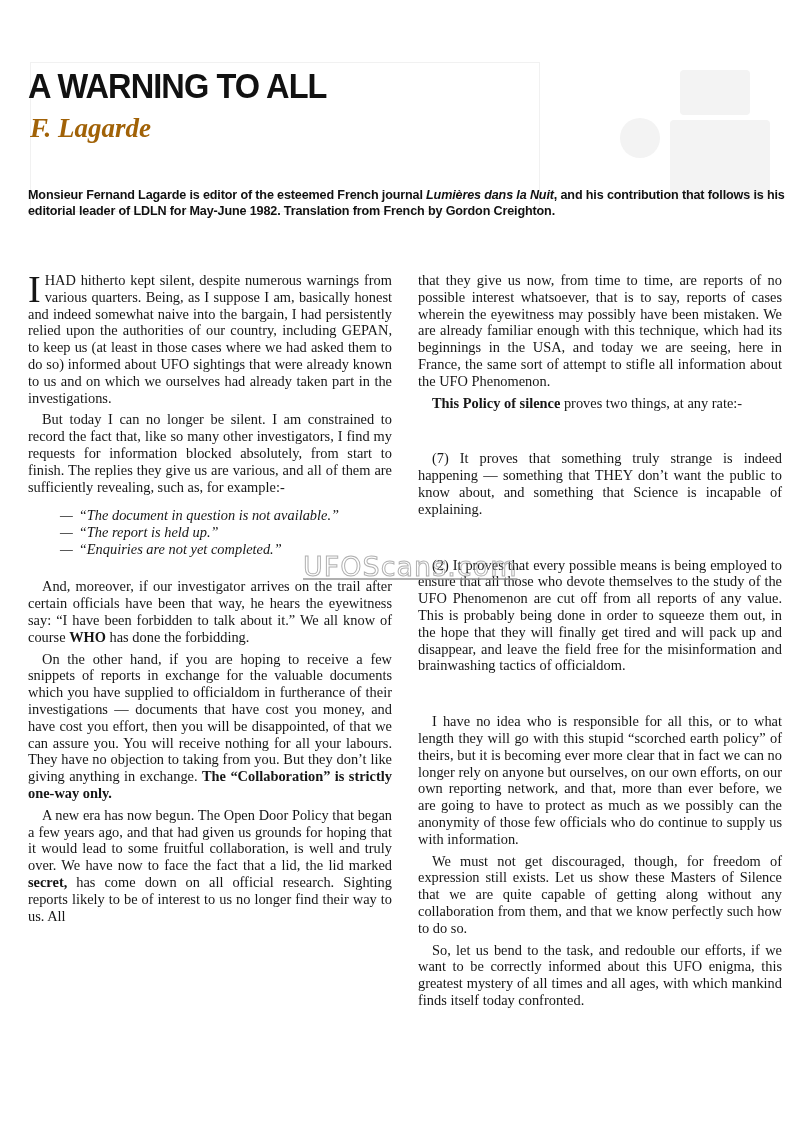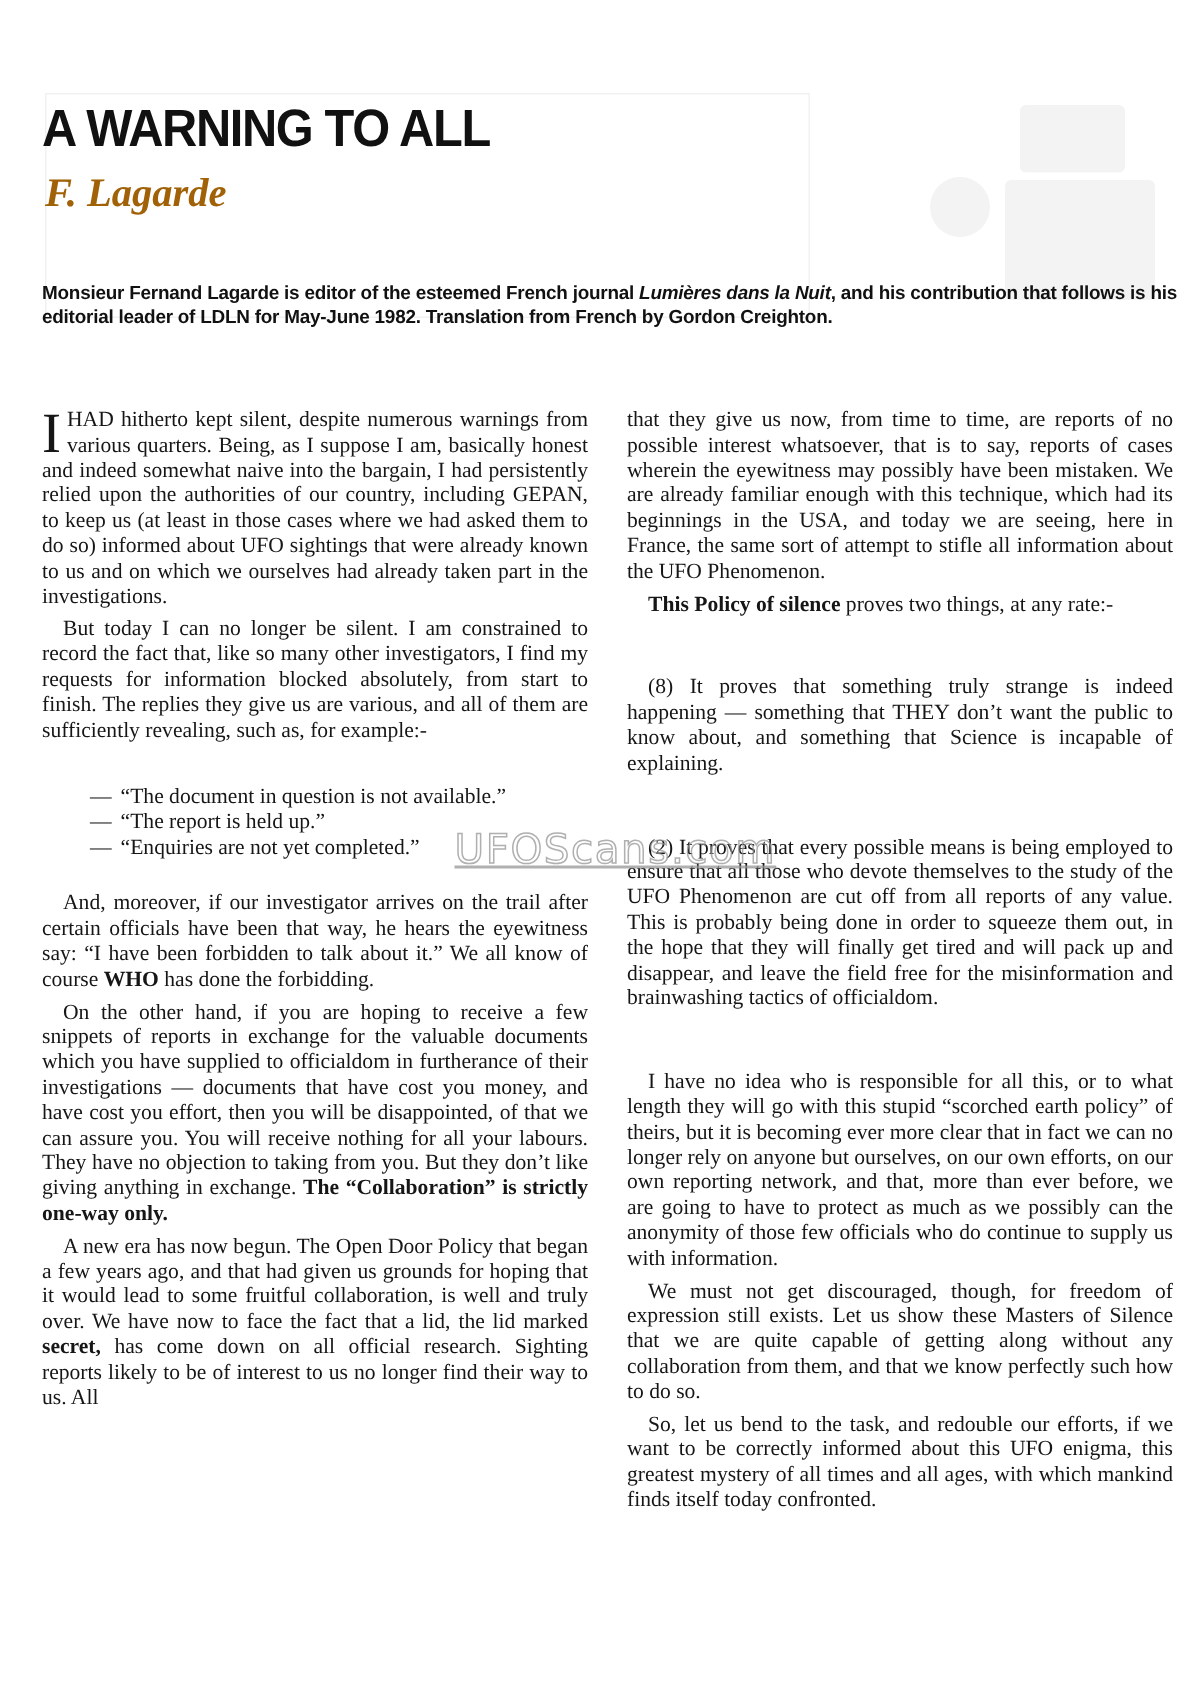--- a/index.html
+++ b/index.html
@@ -39,21 +39,21 @@
     color: #161616;
   }
   .col.left { left: 28px; }
   .col.right { left: 418px; top: 272px; }
   .col p { margin: 0 0 5px 0; text-align: justify; text-indent: 14px; }
   .col p.noindent { text-indent: 0; }
   .dropcap {
     float: left; font-size: 38px; line-height: 30px; margin: 2px 4px 0 0; font-weight: normal;
   }
   .col b { font-weight: bold; }
-  .quotes { list-style: none; margin: 28px 0 20px 0; padding: 0 0 0 32px; }
+  .quotes { list-style: none; margin: 12px 0 20px 0; padding: 0 0 0 32px; font-style: italic; }
   .quotes li { margin: 0; line-height: 17px; white-space: nowrap; }
   .quotes li .dash { margin-right: 6px; }
   .spacer-xl { height: 34px; }
   .watermark {
     position: absolute; left: 303px; top: 551px;
     font-family: "DejaVu Sans", sans-serif; font-size: 27px; letter-spacing: 1px;
     color: transparent; -webkit-text-stroke: 1px rgba(150,150,150,0.75);
     pointer-events: none;
     text-decoration: underline;
   }
@@ -83,21 +83,21 @@
   </ul>
   <p><span>And, moreover, if our investigator arrives on the trail after certain officials have been that way, he hears the eyewitness say: “I have been forbidden to talk about it.” We all know of course </span><b>WHO</b><span> has done the forbidding.</span></p>
   <p><span>On the other hand, if you are hoping to receive a few snippets of reports in exchange for the valuable documents which you have supplied to officialdom in furtherance of their investigations — documents that have cost you money, and have cost you effort, then you will be disappointed, of that we can assure you. You will receive nothing for all your labours. They have no objection to taking from you. But they don’t like giving anything in exchange. </span><b>The “Collaboration” is strictly one-way only.</b></p>
   <p><span>A new era has now begun. The Open Door Policy that began a few years ago, and that had given us grounds for hoping that it would lead to some fruitful collaboration, is well and truly over. We have now to face the fact that a lid, the lid marked </span><b>secret,</b><span> has come down on all official research. Sighting reports likely to be of interest to us no longer find their way to us. All</span></p>
 </div>
 
 <div class="col right">
   <p class="noindent">that they give us now, from time to time, are reports of no possible interest whatsoever, that is to say, reports of cases wherein the eyewitness may possibly have been mistaken. We are already familiar enough with this technique, which had its beginnings in the USA, and today we are seeing, here in France, the same sort of attempt to stifle all information about the UFO Phenomenon.</p>
   <p><b>This Policy of silence</b><span> proves two things, at any rate:-</span></p>
   <div class="spacer-xl"></div>
-  <p>(8) It proves that something truly strange is indeed happening — something that THEY don’t want the public to know about, and something that Science is incapable of explaining.</p>
+  <p>(7) It proves that something truly strange is indeed happening — something that THEY don’t want the public to know about, and something that Science is incapable of explaining.</p>
   <div class="spacer-xl"></div>
   <p>(2) It proves that every possible means is being employed to ensure that all those who devote themselves to the study of the UFO Phenomenon are cut off from all reports of any value. This is probably being done in order to squeeze them out, in the hope that they will finally get tired and will pack up and disappear, and leave the field free for the misinformation and brainwashing tactics of officialdom.</p>
   <div class="spacer-xl"></div>
   <p>I have no idea who is responsible for all this, or to what length they will go with this stupid “scorched earth policy” of theirs, but it is becoming ever more clear that in fact we can no longer rely on anyone but ourselves, on our own efforts, on our own reporting network, and that, more than ever before, we are going to have to protect as much as we possibly can the anonymity of those few officials who do continue to supply us with information.</p>
   <p>We must not get discouraged, though, for freedom of expression still exists. Let us show these Masters of Silence that we are quite capable of getting along without any collaboration from them, and that we know perfectly such how to do so.</p>
   <p>So, let us bend to the task, and redouble our efforts, if we want to be correctly informed about this UFO enigma, this greatest mystery of all times and all ages, with which mankind finds itself today confronted.</p>
 </div>
 
 <div class="watermark">UFOScans.com</div>
 

